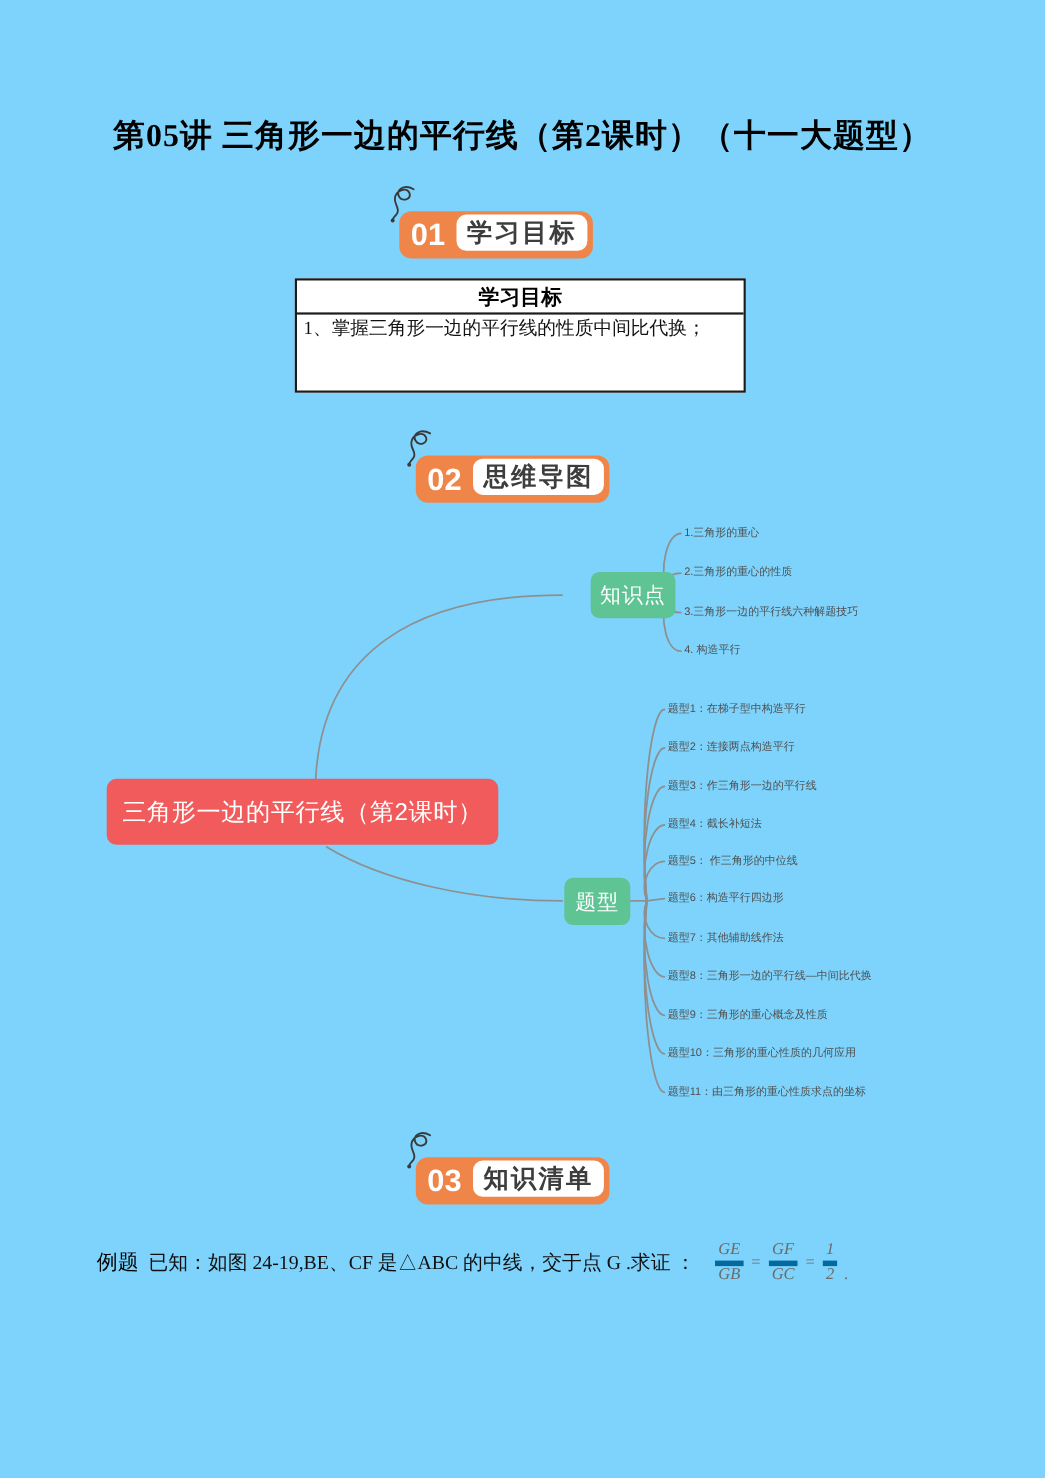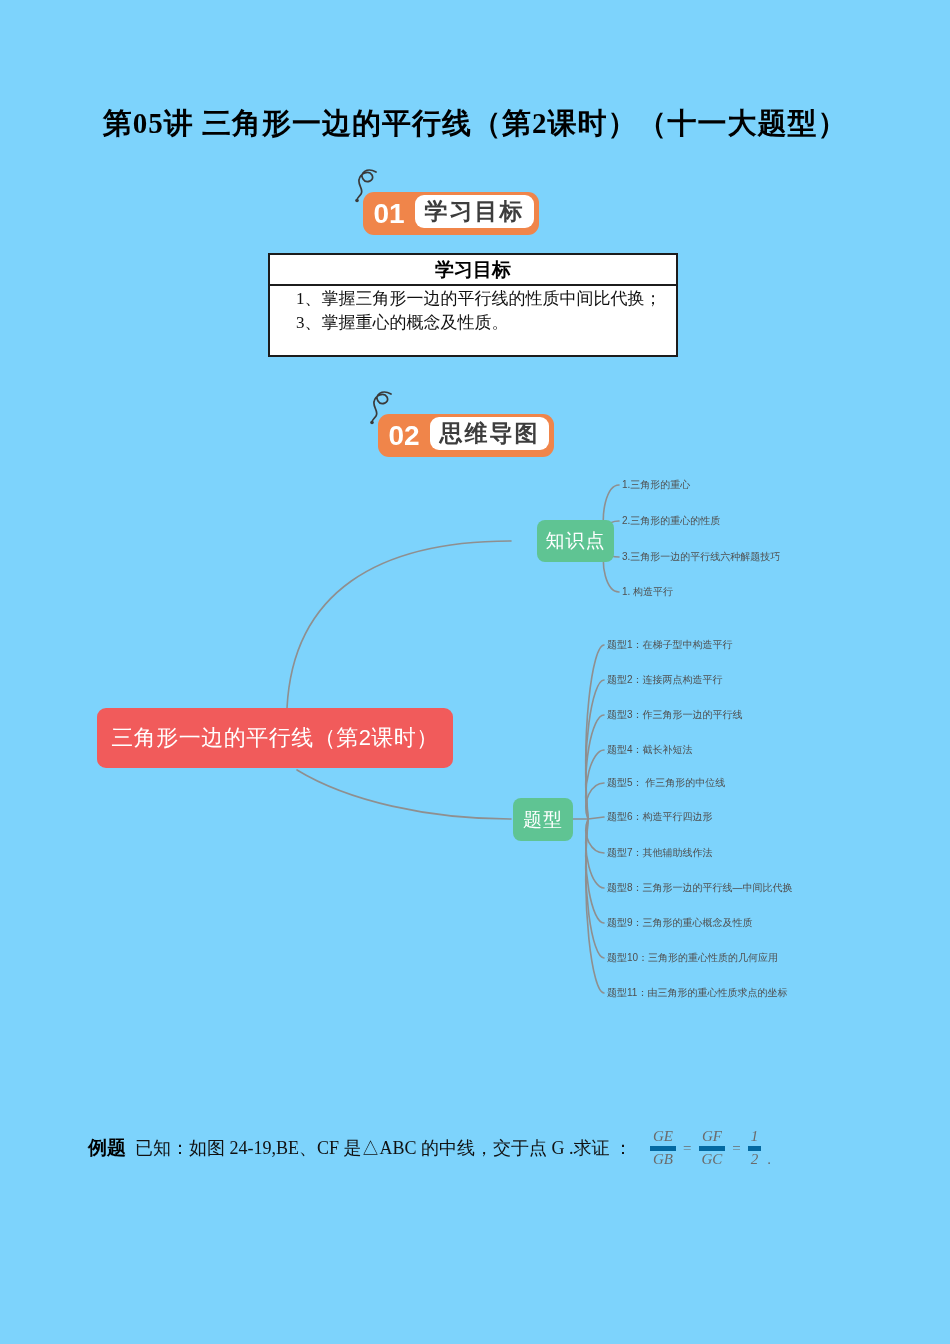--- a/index.html
+++ b/index.html
@@ -20,38 +20,38 @@
              justify-content:center;color:#fff;font-weight:bold;font-size:28px;}
   .badge-label-wrap{position:absolute;left:52px;top:3px;right:5px;bottom:7px;background:#ffffff;
                     border-radius:9px;display:flex;align-items:center;justify-content:center;}
   .badge-label{font-weight:bold;font-size:23px;color:#3d3d3d;letter-spacing:2px;}
 
   
   .obj-box{position:absolute;left:268px;top:253px;width:410px;height:104px;border:2px solid #1c1c1c;
            box-sizing:border-box;background:#fff;}
   .obj-header{height:29px;border-bottom:2px solid #1c1c1c;display:flex;align-items:center;justify-content:center;
               font-family:"Liberation Serif",serif;font-weight:bold;font-size:19px;color:#000;}
-  .obj-items{padding:1px 6px 0 6px;margin-left:20px;}
+  .obj-items{padding:1px 6px 0 6px;}
   .obj-item{font-family:"Liberation Serif",serif;font-size:17px;color:#111;line-height:24px;white-space:nowrap;}
 
   
   #mm-svg{position:absolute;left:0;top:0;width:950px;height:1344px;pointer-events:none;}
   .mm-root{position:absolute;left:97px;top:708px;width:356px;height:60px;border-radius:9px;
            display:flex;align-items:center;justify-content:center;color:#ffffff;font-size:22px;
            letter-spacing:0.5px;white-space:nowrap;}
   .mm-branch{position:absolute;border-radius:8px;display:flex;align-items:center;justify-content:center;
              color:#ffffff;font-size:19px;letter-spacing:1px;white-space:nowrap;}
   #node-knowledge{left:513px;top:520px;width:77px;height:42px;}
   #node-types{left:513px;top:798px;width:60px;height:43px;}
   .mm-item{position:absolute;font-size:10px;color:#4f4f4f;line-height:22px;height:22px;white-space:nowrap;}
 
   
   .kn-heading{position:absolute;left:88px;top:1106px;font-weight:bold;font-size:19px;color:#000;white-space:nowrap;}
   .example-line{position:absolute;left:88px;top:1122px;height:52px;display:flex;align-items:center;white-space:nowrap;}
-  .ex-label{font-weight:bold;font-size:19px;color:#000;}
+  .ex-label{font-weight:normal;font-size:19px;color:#000;}
   .ex-text{font-family:"Liberation Serif",serif;font-size:18px;color:#111;margin-left:9px;}
   .formula{display:inline-flex;align-items:center;margin-left:14px;color:#6b6b6b;
            font-family:"Liberation Serif",serif;font-style:italic;font-size:15px;}
   .frac{display:inline-flex;flex-direction:column;align-items:center;line-height:1.15;margin:0 4px;}
   .fnum{border-bottom:5px solid #0369a1;padding:0 3px;}
   .fden{padding:0 3px;}
   .feq{font-style:normal;margin:0 3px;color:#6b6b6b;}
   .fterm{font-style:normal;margin-left:2px;color:#6b6b6b;align-self:flex-end;}
 </style>
 </head>
@@ -71,21 +71,20 @@
       <span class="badge-label-wrap">
         <span class="badge-label" style="color: rgb(61, 61, 61);">学习目标</span>
       </span>
     </div>
   </div>
 
   <div class="obj-box">
     <div class="obj-header">学习目标</div>
     <div class="obj-items">
       <div class="obj-item">1、掌握三角形一边的平行线的性质中间比代换；</div>
-      <div class="obj-item">3、掌握重心的概念及性质。</div>
     </div>
   </div>
 
   <div class="badge" style="left:364px;top:390px;">
     <svg class="coil" width="34" height="36" viewBox="0 0 34 36">
       <path class="coil-path" d="M27 4 C18 -1 10 5 14 11 C17 16 26 13 23 7 C20 2 11 5 10 12 C9 18 15 21 12 26 C10 29 8 30 8 32" fill="none" stroke="#3a3a3a" stroke-width="1.7" stroke-linecap="round"></path>
       <circle class="coil-dot" cx="8" cy="32.5" r="1.8" fill="#3a3a3a"></circle>
     </svg>
     <div class="badge-body badge-bg" style="background: rgb(240, 133, 74);">
       <span class="badge-num">02</span>
@@ -116,34 +115,46 @@
       <path d="M 588 819 C 581 888.5 592 958 604 958" fill="none" stroke="#8F8F8F" stroke-width="1.6" stroke-linecap="round"></path>
       <path d="M 588 819 C 581 906 592 993 604 993" fill="none" stroke="#8F8F8F" stroke-width="1.6" stroke-linecap="round"></path>
     </svg>
   <div id="mindmap">
     <div class="mm-root" id="node-root" style="background: rgb(241, 91, 91);">三角形一边的平行线（第2课时）</div>
     <div class="mm-branch" id="node-knowledge" style="background: rgb(95, 196, 147); margin-left: 24px;">知识点</div>
     <div class="mm-branch" id="node-types" style="background: rgb(95, 196, 147);">题型</div>
   <div class="mm-item" style="left: 622px; top: 474px; color: rgb(79, 79, 79);">1.三角形的重心</div>
       <div class="mm-item" style="left: 622px; top: 510px; color: rgb(79, 79, 79);">2.三角形的重心的性质</div>
       <div class="mm-item" style="left: 622px; top: 546px; color: rgb(79, 79, 79);">3.三角形一边的平行线六种解题技巧</div>
-      <div class="mm-item" style="left: 622px; top: 581px; color: rgb(79, 79, 79);">1. 构造平行</div>
+      <div class="mm-item" style="left: 622px; top: 581px; color: rgb(79, 79, 79);">4. 构造平行</div>
       <div class="mm-item" style="left: 607px; top: 634px; color: rgb(79, 79, 79);">题型1：在梯子型中构造平行</div>
       <div class="mm-item" style="left: 607px; top: 669px; color: rgb(79, 79, 79);">题型2：连接两点构造平行</div>
       <div class="mm-item" style="left: 607px; top: 704px; color: rgb(79, 79, 79); text-align: right;">题型3：作三角形一边的平行线</div>
       <div class="mm-item" style="left: 607px; top: 739px; color: rgb(79, 79, 79);">题型4：截长补短法</div>
       <div class="mm-item" style="left: 607px; top: 772px; color: rgb(79, 79, 79);">题型5： 作三角形的中位线</div>
       <div class="mm-item" style="left: 607px; top: 806px; color: rgb(79, 79, 79);">题型6：构造平行四边形</div>
       <div class="mm-item" style="left: 607px; top: 842px; color: rgb(79, 79, 79);">题型7：其他辅助线作法</div>
       <div class="mm-item" style="left: 607px; top: 877px; color: rgb(79, 79, 79);">题型8：三角形一边的平行线—中间比代换</div>
       <div class="mm-item" style="left: 607px; top: 912px; color: rgb(79, 79, 79);">题型9：三角形的重心概念及性质</div>
       <div class="mm-item" style="left: 607px; top: 947px; color: rgb(79, 79, 79);">题型10：三角形的重心性质的几何应用</div>
       <div class="mm-item" style="left: 607px; top: 982px; color: rgb(79, 79, 79);">题型11：由三角形的重心性质求点的坐标</div>
     </div>
 
+  <div class="badge" style="left:364px;top:1028px;">
+    <svg class="coil" width="34" height="36" viewBox="0 0 34 36">
+      <path class="coil-path" d="M27 4 C18 -1 10 5 14 11 C17 16 26 13 23 7 C20 2 11 5 10 12 C9 18 15 21 12 26 C10 29 8 30 8 32" fill="none" stroke="#3a3a3a" stroke-width="1.7" stroke-linecap="round"></path>
+      <circle class="coil-dot" cx="8" cy="32.5" r="1.8" fill="#3a3a3a"></circle>
+    </svg>
+    <div class="badge-body badge-bg" style="background: rgb(240, 133, 74);">
+      <span class="badge-num">03</span>
+      <span class="badge-label-wrap">
+        <span class="badge-label" style="color: rgb(61, 61, 61);">知识清单</span>
+      </span>
+    </div>
+  </div>
 
   <div class="example-line">
     <span class="ex-label">例题</span>
     <span class="ex-text">已知：如图 24-19,BE、CF 是△ABC 的中线，交于点 G .求证 ：</span>
     <span class="formula" id="formula">
         <span class="frac">
           <span class="fnum">GE</span>
           <span class="fden">GB</span>
         </span>
         <span class="feq">=</span>

